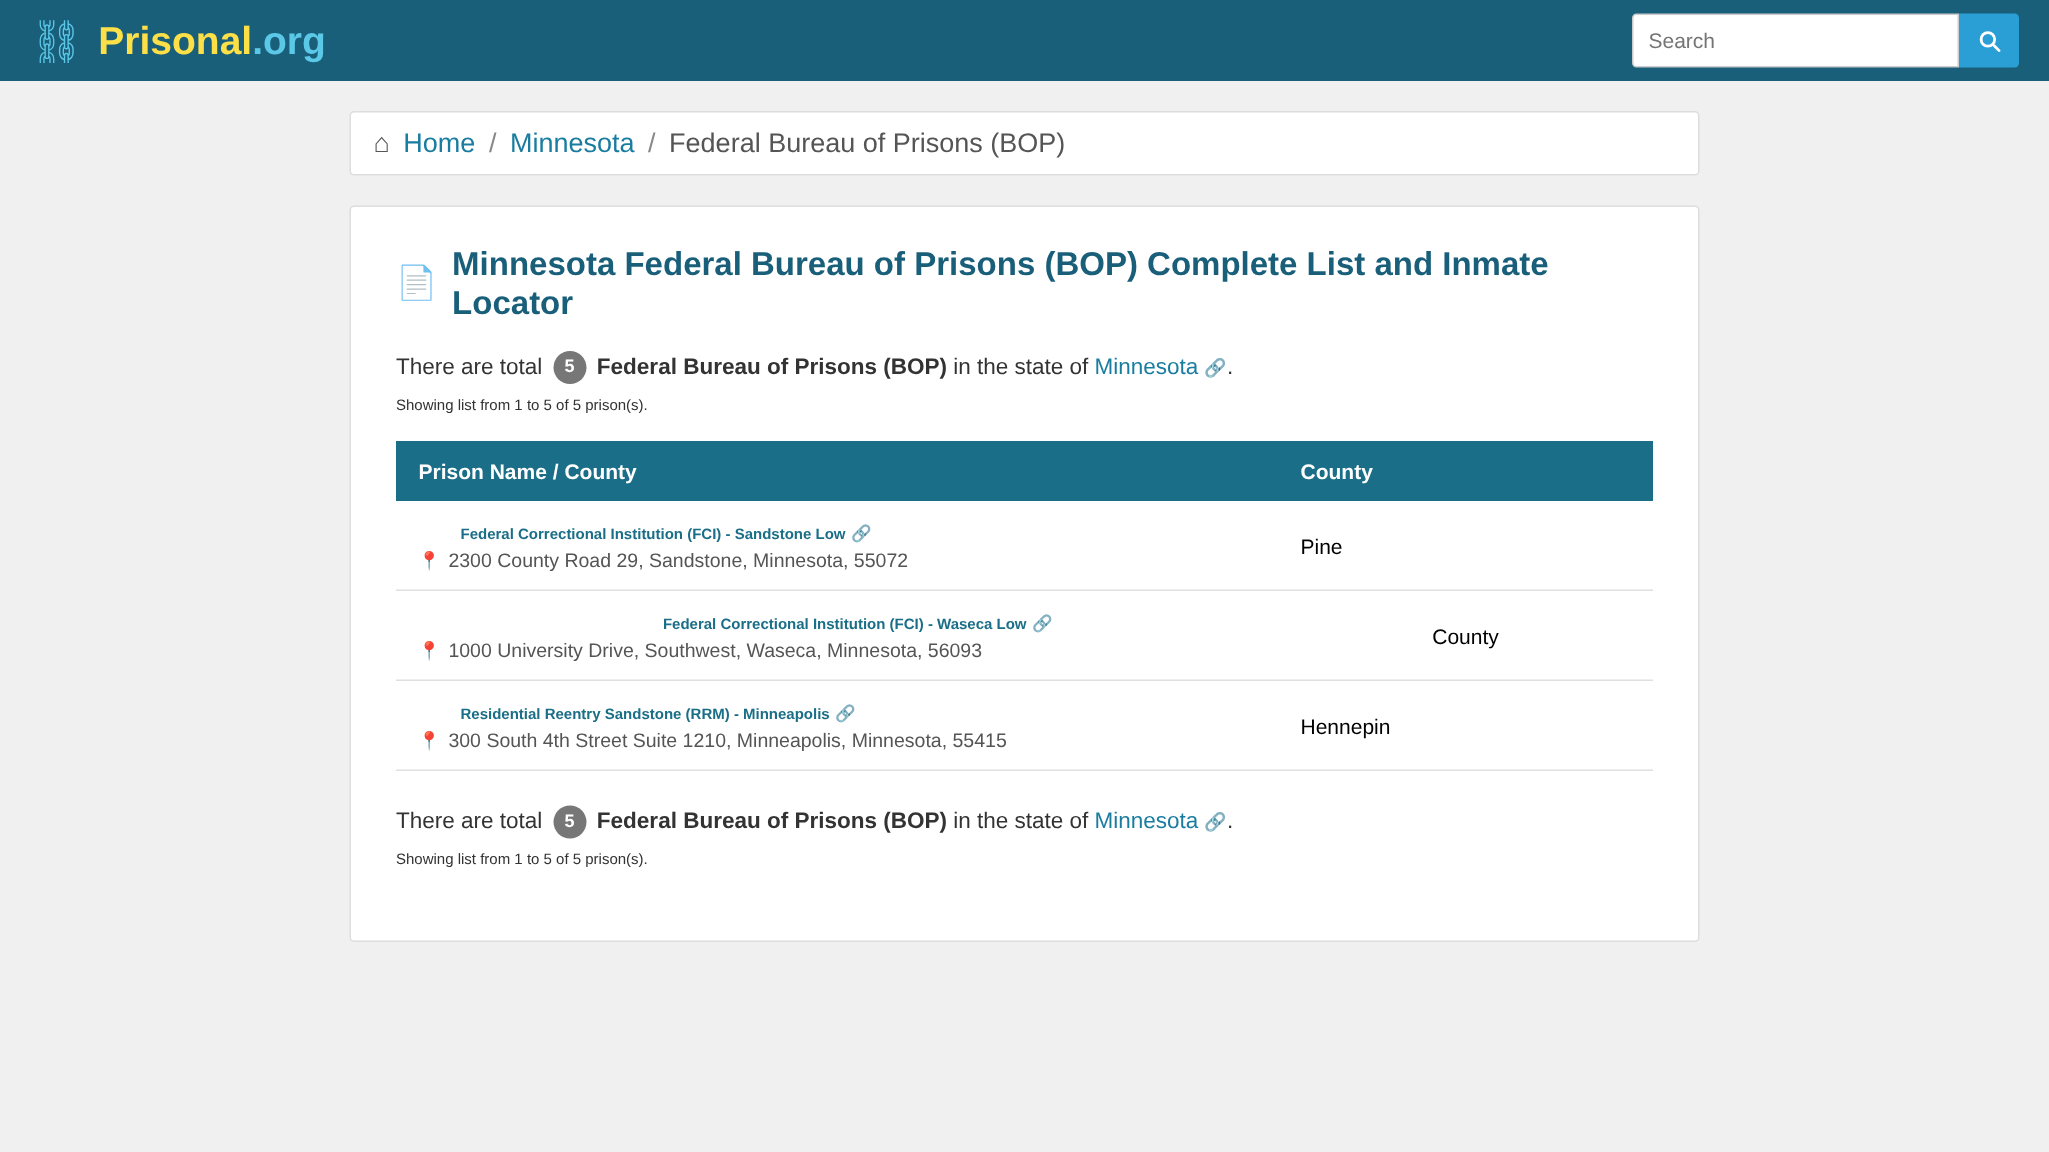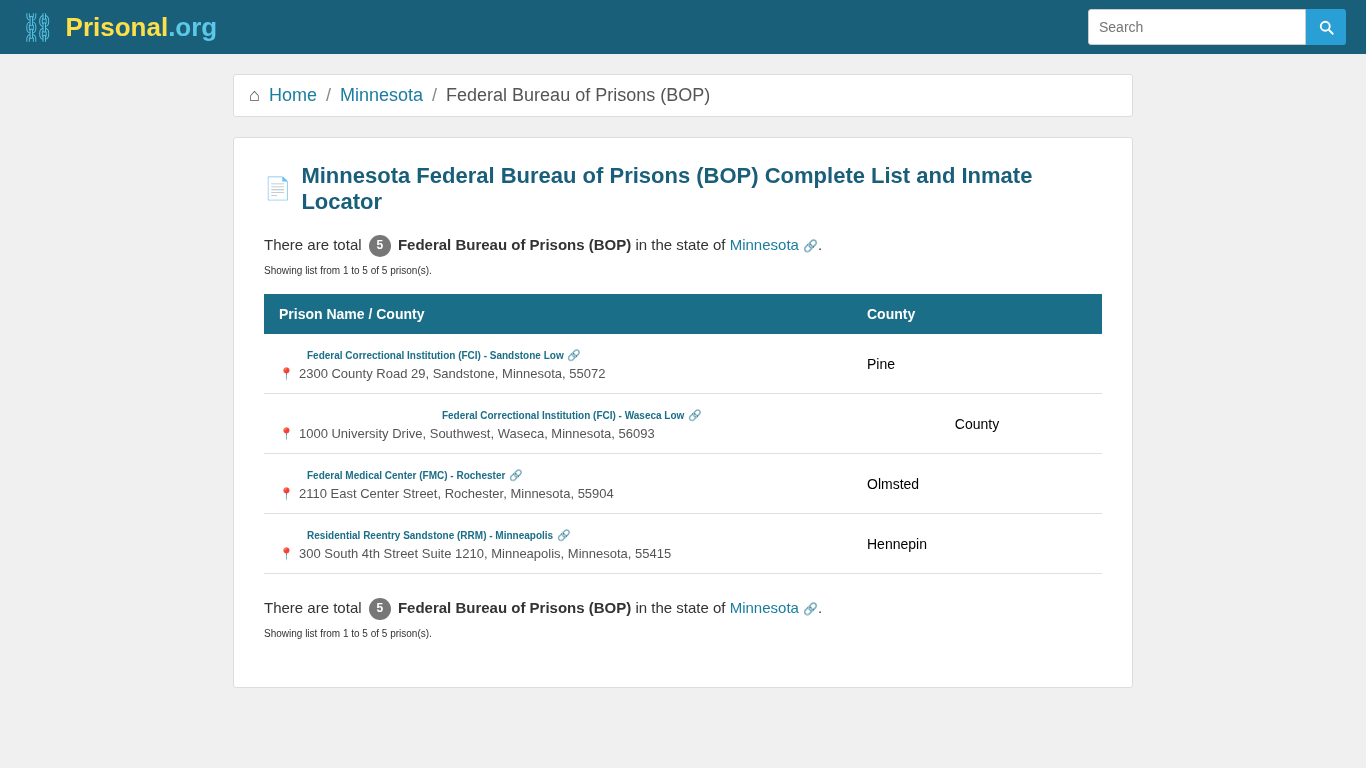--- a/index.html
+++ b/index.html
@@ -269,27 +269,20 @@
             <td class="county-text">Pine</td>
           </tr>
           <tr style="background: rgb(255, 255, 255); text-align: center;">
             <td><a href="#" class="prison-name-link">Federal Correctional Institution (FCI) - Waseca Low</a><span class="link-icon" style="font-size: 11px;">🔗</span><div class="prison-address">
                 <span class="map-pin" style="font-size: 12px;">📍</span>
                 <span>1000 University Drive, Southwest, Waseca, Minnesota, 56093</span>
               </div></td>
             <td class="county-text">County</td>
           </tr>
           <tr style="background: rgb(255, 255, 255);">
-            <td><a href="#" class="prison-name-link">Federal Medical Center (FMC) - Rochester</a><span class="link-icon" style="font-size: 11px;">🔗</span><div class="prison-address">
-                <span class="map-pin" style="font-size: 12px;">📍</span>
-                <span>2110 East Center Street, Rochester, Minnesota, 55904</span>
-              </div></td>
-            <td class="county-text">Olmsted</td>
-          </tr>
-          <tr style="background: rgb(255, 255, 255);">
             <td><a href="#" class="prison-name-link">Residential Reentry Sandstone (RRM) - Minneapolis</a><span class="link-icon" style="font-size: 11px;">🔗</span><div class="prison-address">
                 <span class="map-pin" style="font-size: 12px;">📍</span>
                 <span>300 South 4th Street Suite 1210, Minneapolis, Minnesota, 55415</span>
               </div></td>
             <td class="county-text">Hennepin</td>
           </tr>
         </tbody>
     </table>
 
     <div class="bottom-summary">

